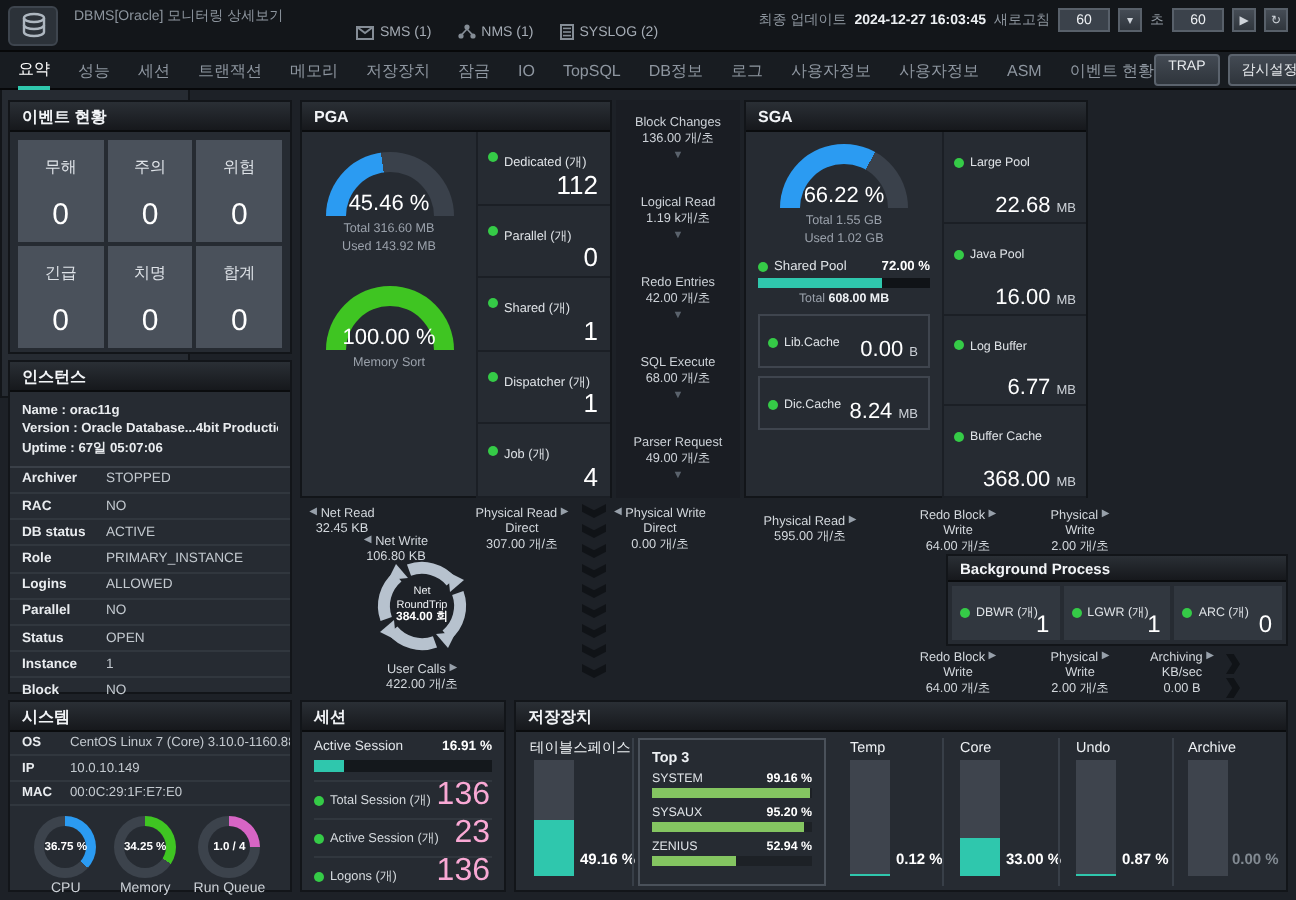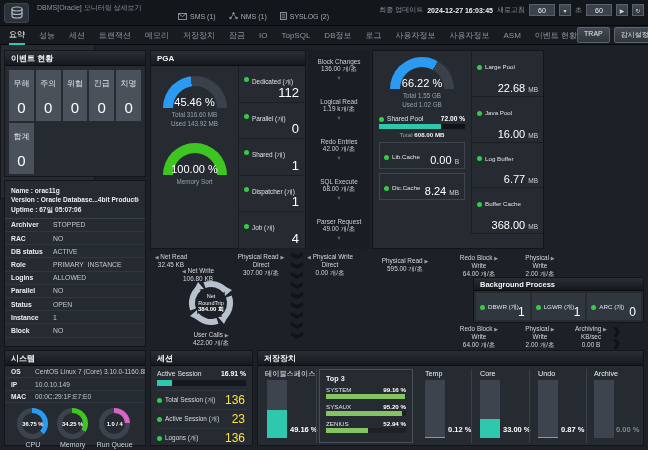--- a/index.html
+++ b/index.html
@@ -24,21 +24,21 @@
   .tab.first{margin-left:9px}
   .tab.active{color:#fff;border-bottom:2px solid #2fc7ad;line-height:17px}
   #nav-btns{margin-left:auto;display:flex;gap:4px;padding-right:4px}
   .nav-btn{font-size:7px;color:#e6e9ec;background:linear-gradient(#434a53,#2f353c);border:1px solid #5b636d;border-radius:2px;padding:2px 6px;white-space:nowrap}
   
   .panel{position:absolute;background:#262b32;border:1px solid #121519}
   .ph{height:15px;background:linear-gradient(#2a2f35,#16181c);border-bottom:1px solid #0a0c0e;color:#f2f4f7;font-size:8px;font-weight:bold;line-height:15px;padding-left:6px;white-space:nowrap}
   .dot{display:inline-block;width:5px;height:5px;border-radius:50%;background:#35cb47;margin-right:3px;vertical-align:middle}
   
   #p-events{left:4px;top:50px;width:142px;height:127px}
-  .ev-grid{display:grid;grid-template-columns:repeat(5,1fr);grid-auto-rows:1fr;gap:2px;padding:4px;height:112px}
+  .ev-grid{display:grid;grid-template-columns:repeat(3,1fr);grid-auto-rows:1fr;gap:2px;padding:4px;height:112px}
   .ev-tile{background:#4a515b;display:flex;flex-direction:column;align-items:center;justify-content:space-between;padding:8px 0 5px}
   .ev-label{font-size:8px;color:#dfe3e8}
   .ev-val{font-size:15px;color:#fff}
   
   #p-inst{left:4px;top:180px;width:142px;height:167px}
   .inst-info{padding:5px 6px 4px;border-bottom:1px solid #3a4048}
   .inst-info div{font-size:6.6px;font-weight:bold;color:#e9ecef;line-height:9.3px;white-space:nowrap;overflow:hidden}
   .inst-row{display:flex;height:13.2px;align-items:center;border-bottom:1px solid #31373e;font-size:6.8px;white-space:nowrap}
   .inst-row .k{width:48px;padding-left:6px;font-weight:bold;color:#e9ecef;flex:none}
   .inst-row .v{color:#c3c9cf;overflow:hidden}
@@ -113,21 +113,21 @@
   .bg-tile{flex:1;background:#31373f;position:relative;padding:2px 4px;white-space:nowrap}
   .bg-label{font-size:6.2px;color:#dfe3e7}
   .bg-val{position:absolute;right:5px;bottom:1px;font-size:12px;color:#fff}
   
   #p-sess{left:150px;top:350px;width:103px;height:96px}
   .sess-body{padding:4px 6px 0}
   .as-row{display:flex;justify-content:space-between;font-size:6.8px;color:#dfe3e7;white-space:nowrap}
   .as-pct{font-weight:bold;color:#fff}
   .as-track{height:6px;background:#14181c;margin:3px 0 4px}
   .sess-row{display:flex;align-items:center;height:19px;border-top:1px solid #31373e;font-size:6.4px;position:relative;white-space:nowrap}
-  .sess-val{position:absolute;right:1px;bottom:2px;font-size:12px;color:#fde047}
+  .sess-val{position:absolute;right:1px;bottom:2px;font-size:16px;color:#f9a8d4}
   
   #p-store{left:257px;top:350px;width:387px;height:96px}
   .store-body{position:relative;height:80px}
   .vlabel{position:absolute;font-size:7.2px;font-weight:normal;color:#eef1f4;white-space:nowrap}
   .vbar{position:absolute;width:20px;height:58px;top:14px;background:#3e444d}
   .vfill{position:absolute;bottom:0;left:0;width:100%;background:#2fc7ad}
   .vpct{position:absolute;top:59px;font-size:7.5px;font-weight:bold;color:#fff;white-space:nowrap}
   .vpct.dim{color:#828a92}
   .vsep{position:absolute;top:3px;bottom:3px;width:1px;background:#383f48}
   #top3{position:absolute;left:61px;top:3px;width:94px;height:74px;border:1px solid #4a515a;padding:4px 6px}
@@ -245,20 +245,21 @@
         <span class="ev-val">0</span>
       </div>
     <div class="ev-tile">
         <span class="ev-label">합계</span>
         <span class="ev-val">0</span>
       </div>
   </div>
 </div>
 
 <div class="panel" id="p-inst">
+  <div class="ph">인스턴스</div>
   <div class="inst-info">
     <div>Name : orac11g</div>
     <div>Version : Oracle Database...4bit Production</div>
     <div>Uptime : 67일 05:07:06</div>
   </div>
   <div class="inst-row">
       <span class="k">Archiver</span>
       <span class="v">STOPPED</span>
     </div>
   <div class="inst-row">
@@ -345,20 +346,21 @@
       <span class="tp-arr">▼</span>
     </div>
   <div class="tp">
       <span class="tp-name">Parser Request</span>
       <span class="tp-val">49.00 개/초</span>
       <span class="tp-arr">▼</span>
     </div>
 </div>
 
 <div class="panel" id="p-sga">
+  <div class="ph">SGA</div>
   <div class="sga-body">
     <div class="sga-left">
       <div class="semi">
         <div class="arc" style="background:conic-gradient(from 270deg,#2b9bf2 0deg 119.2deg,#3a414b 119.2deg 180deg,transparent 180deg 360deg)"></div>
         <div class="hole"></div>
       </div>
       <div class="semi-val">66.22 %</div>
       <div class="semi-sub">Total 1.55 GB</div>
       <div class="semi-sub">Used 1.02 GB</div>
       <div class="sp-row">

